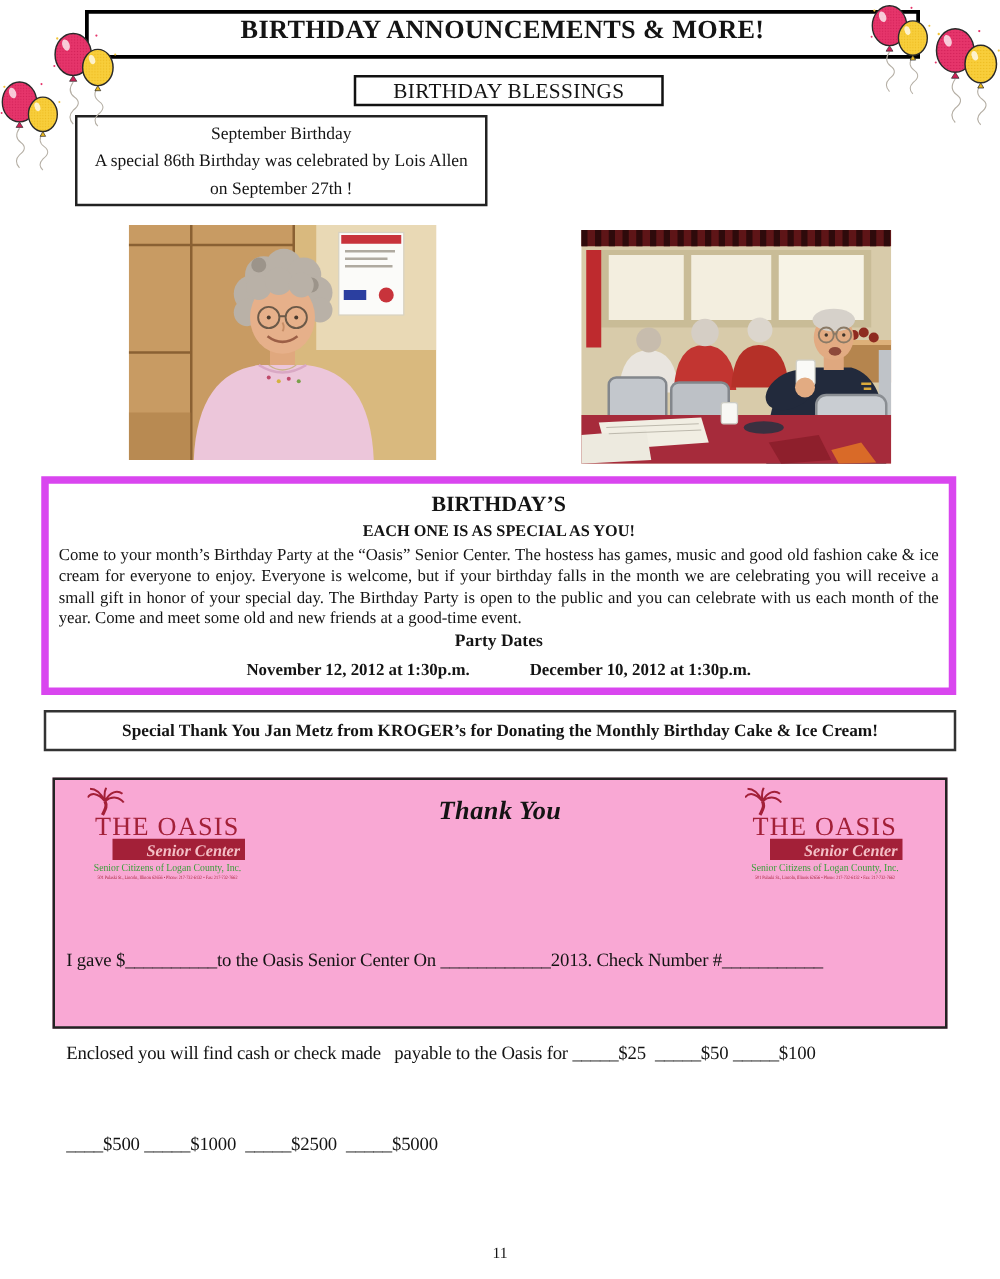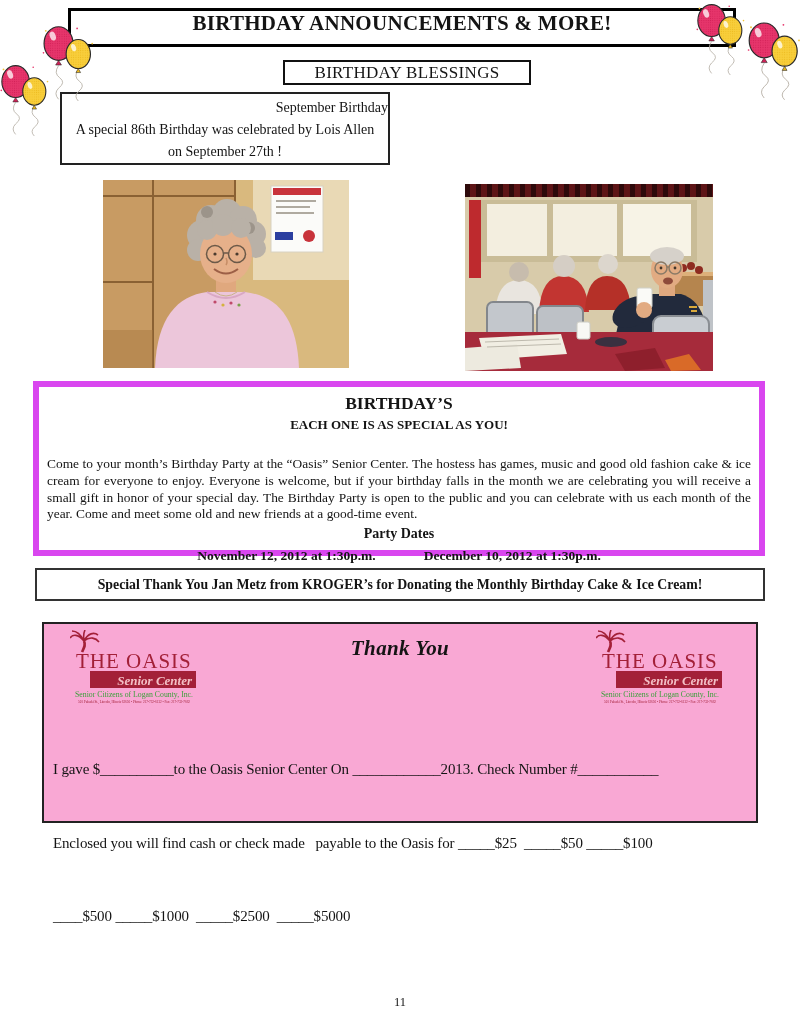--- a/index.html
+++ b/index.html
@@ -15,34 +15,34 @@
     border:2px solid #111; box-sizing:border-box; display:flex; align-items:center; justify-content:center;
     font-size:17px; letter-spacing:.3px; background:#fff; }
   
   .balloons { position:absolute; z-index:6; }
   
   .ann-box { position:absolute; top:92px; height:73px; border:2px solid #222; box-sizing:border-box;
     text-align:center; padding-top:3px; font-size:14px; background:#fff; }
   .ann-sept { left:60px; width:330px; }
   .ann-oct  { left:422px; width:335px; }
   .ann-box .l { white-space:nowrap; }
-  .ann-sept .title { line-height:23px;text-align:right; }
+  .ann-sept .title { line-height:23px; }
   .ann-sept .l { line-height:22px; }
   .ann-oct .title { line-height:23px; }
   .ann-oct .l { line-height:18.5px; }
   
   .photo { position:absolute; }
   .photo-left  { left:103px; top:180px; width:246px; height:188px; }
   .photo-right { left:465px; top:184px; width:248px; height:187px; }
   
   .bday-box { position:absolute; left:33px; top:381px; width:732px; height:175px;
     border:6px solid #d946ef; box-sizing:border-box; text-align:center; background:#fff; }
   .bday-title { font-size:17.5px; font-weight:bold; margin-top:6px; }
   .bday-sub   { font-size:13px;  font-weight:bold; margin-top:3px; }
-  .bday-body  { font-size:13.4px; line-height:16.8px; text-align:justify; padding:3px 8px 0 8px;margin-top:20px; }
+  .bday-body  { font-size:13.4px; line-height:16.8px; text-align:justify; padding:3px 8px 0 8px; }
   .party-label { font-size:14px; font-weight:bold; margin-top:3px; }
   .party-dates { margin-top:6px; font-size:13.5px; font-weight:bold; display:flex; justify-content:center; gap:48px; }
   
   .kroger { position:absolute; left:35px; top:568px; width:730px; height:33px; border:2px solid #333;
     box-sizing:border-box; display:flex; align-items:center; justify-content:center;
     font-size:13.8px; font-weight:bold; background:#fff; }
   
   .ty-box { position:absolute; left:42px; top:622px; width:716px; height:201px;
     border:2px solid #222; box-sizing:border-box; background:#f9a8d4; }
   .ty-title { position:absolute; left:0; right:0; top:12px; text-align:center;

